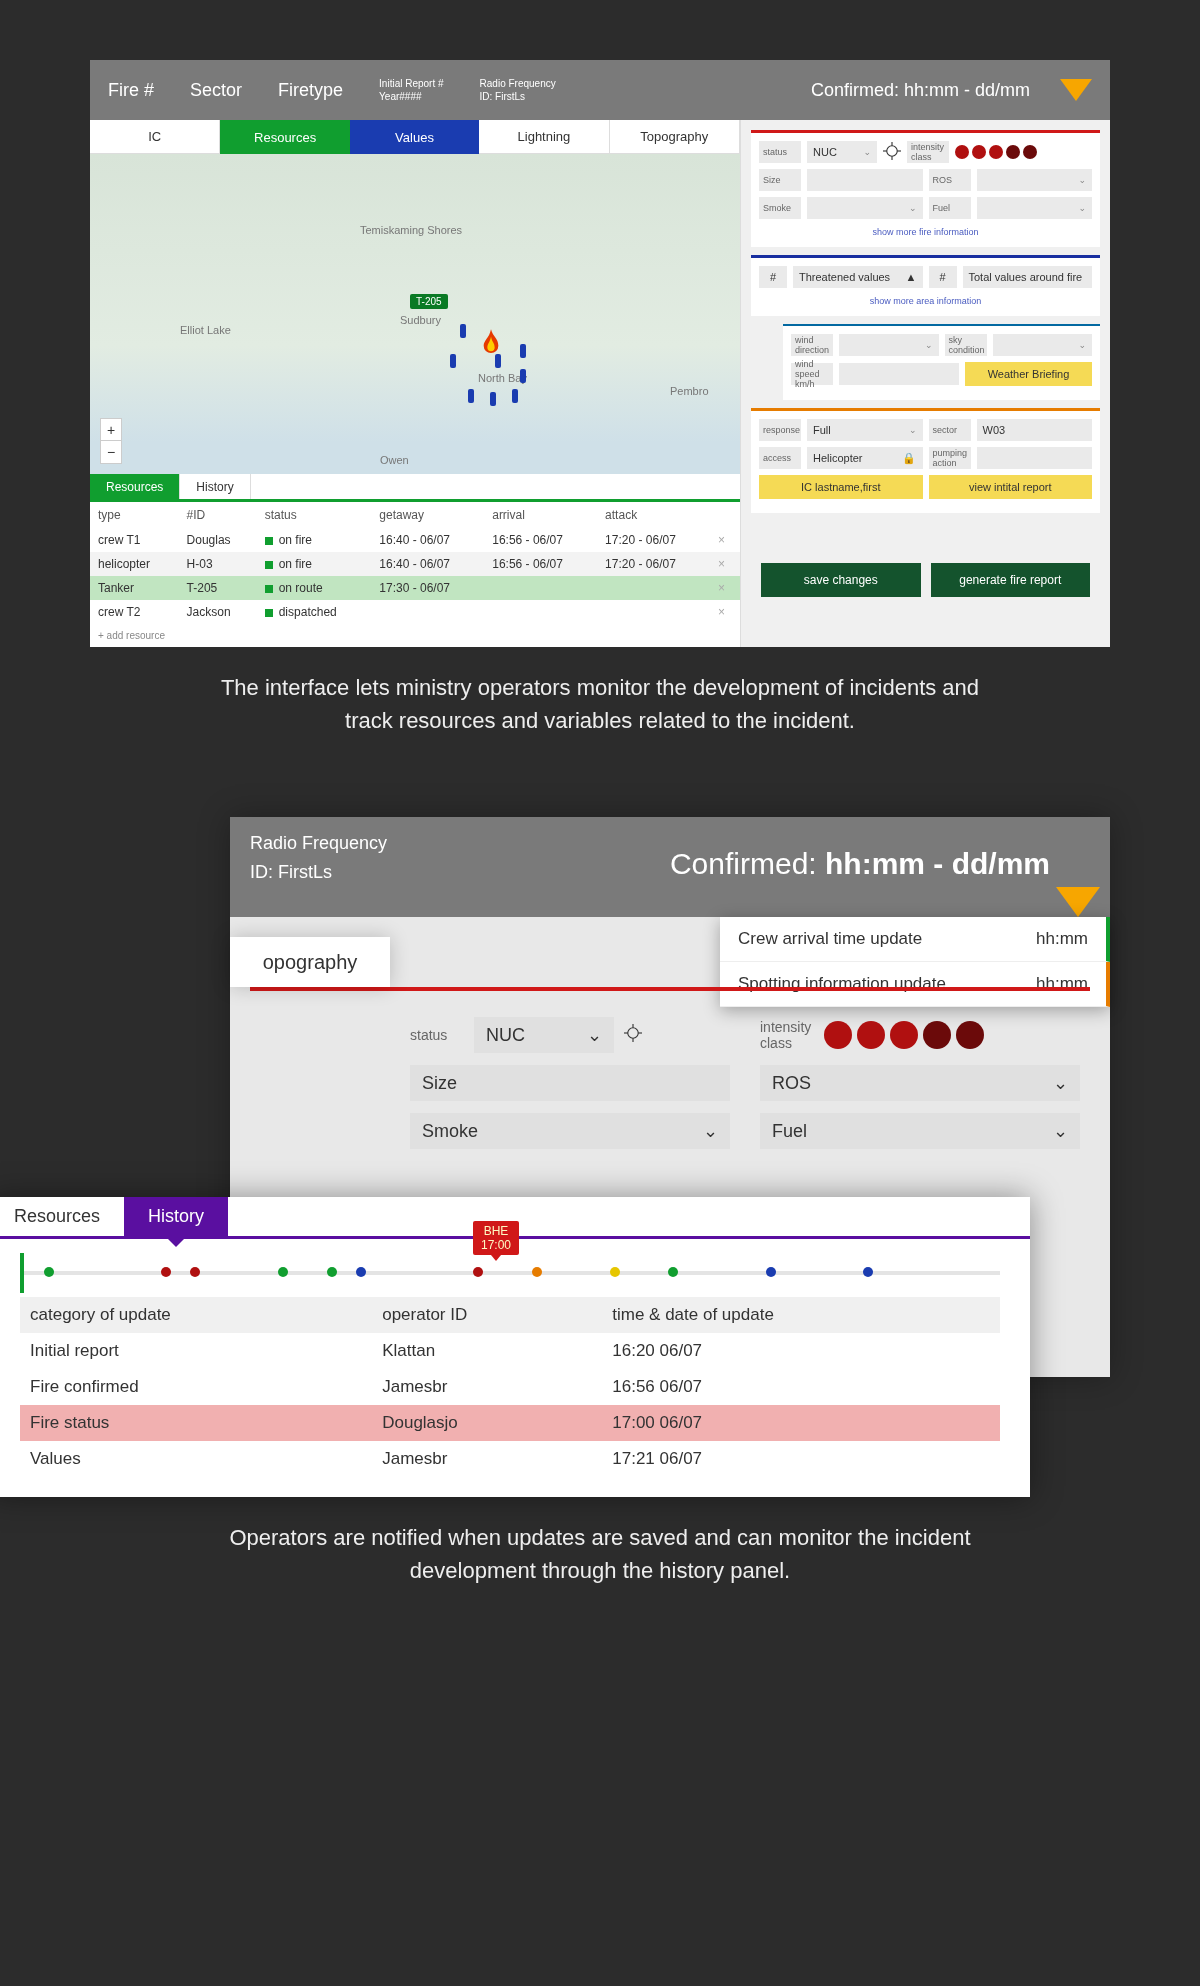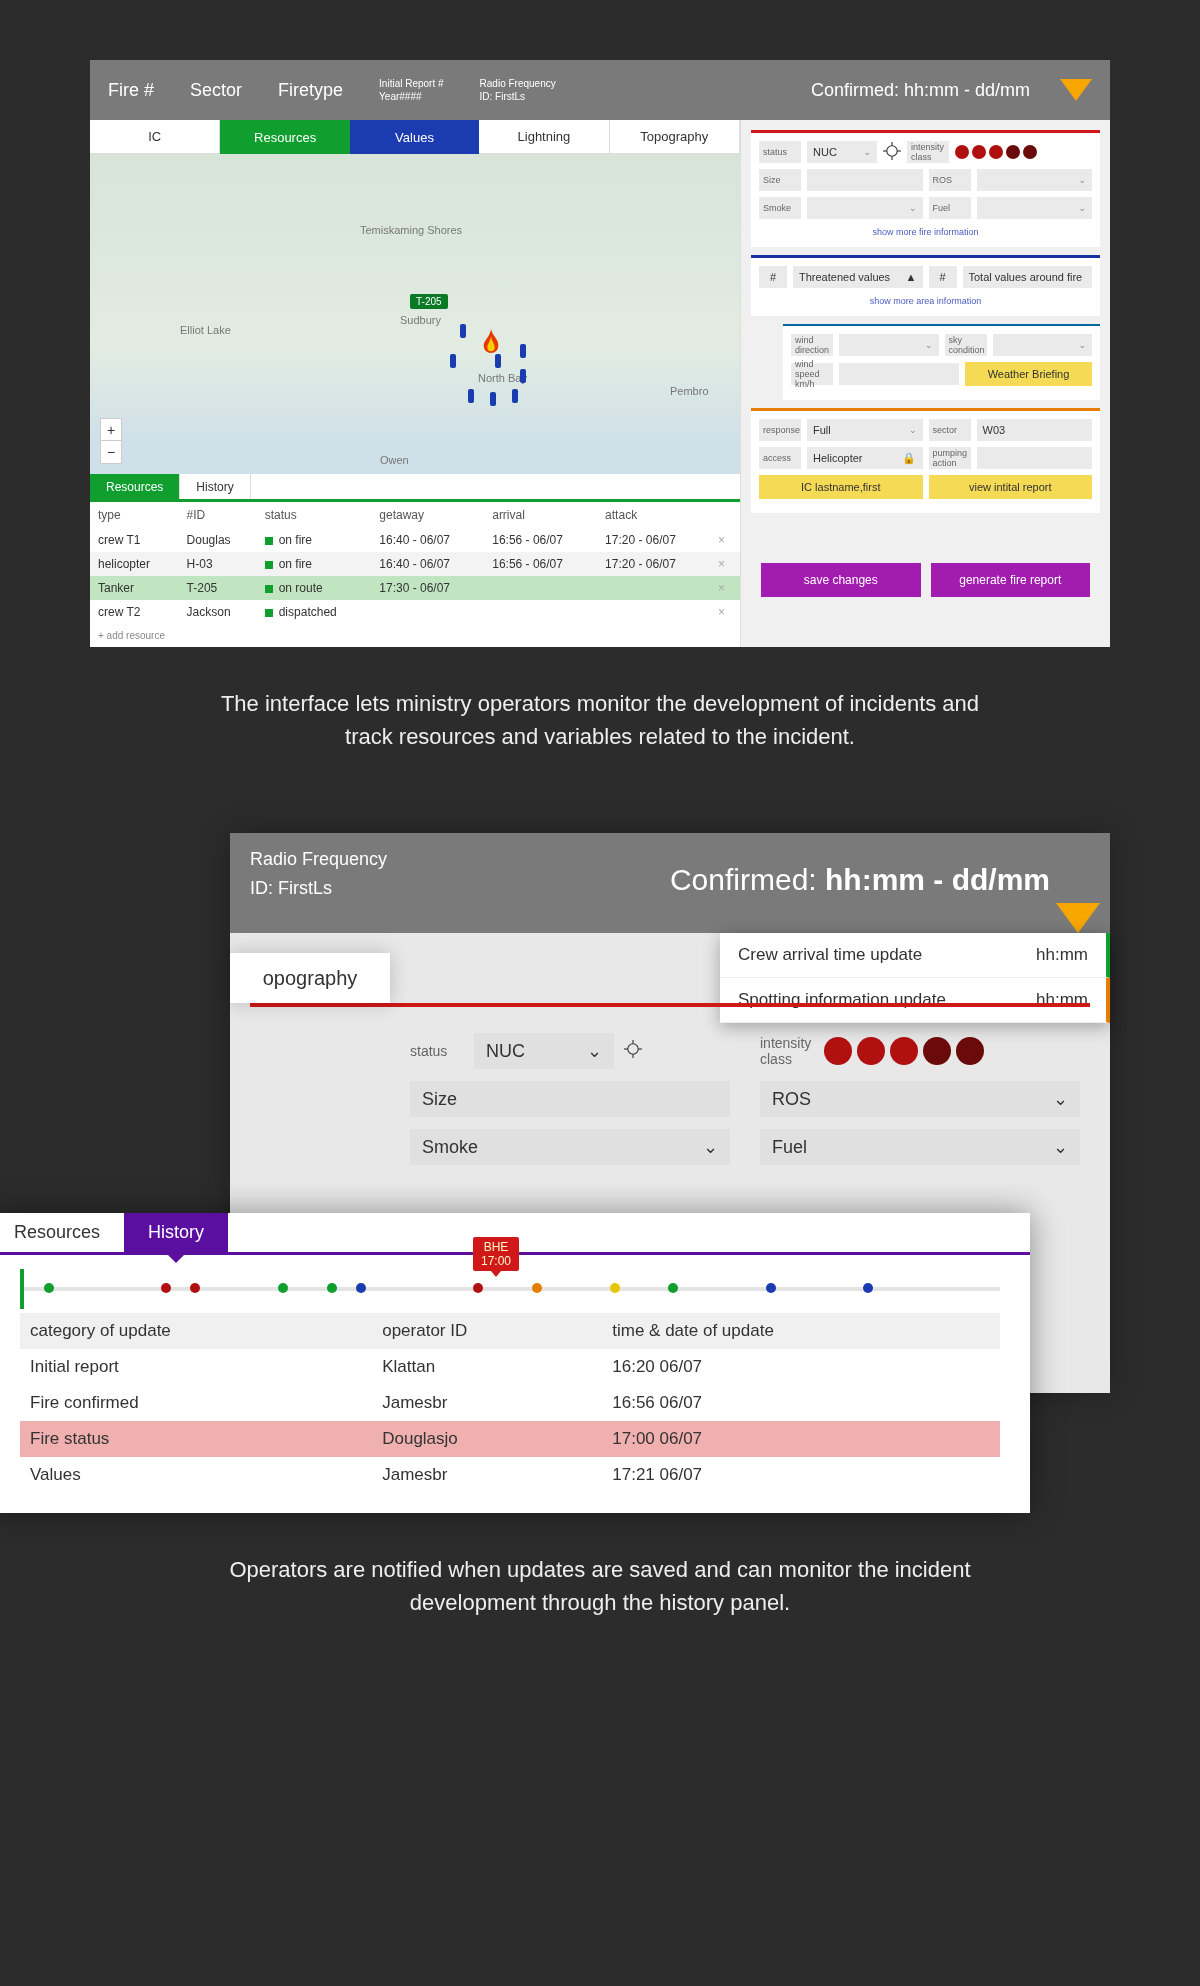--- a/index.html
+++ b/index.html
@@ -1,18 +1,18 @@
 <!DOCTYPE html>
 <html><head>
 <meta charset="utf-8">
 <style>
   * { box-sizing: border-box; margin: 0; padding: 0; }
   body { background: #2c2c2c; font-family: 'Segoe UI', Arial, sans-serif; color: #333; width:1200px; }
   .page { padding: 60px 56px; }
-  .caption { color:#eee; text-align:center; font-size:22px; line-height:1.5; margin:40px auto; max-width:800px; }
+  .caption { color:#eee; text-align:center; font-size:22px; line-height:1.5; margin:24px auto; max-width:800px; }
 
   
   .shot1 { background:#fff; width:1020px; margin:0 auto; position:relative; }
   .hdr { height:60px; background:#7a7a7a; display:flex; align-items:center; color:#fff; font-size:14px; }
   .hdr .hcell { padding:0 18px; height:100%; display:flex; flex-direction:column; justify-content:center; }
   .hdr .hcell.b { font-size:18px; font-weight:500; }
   .hdr .two { font-size:10px; line-height:1.3; }
   .hdr .confirmed { margin-left:auto; font-size:18px; font-weight:500; }
   .hdr .tri { width:0; height:0; border-left:16px solid transparent; border-right:16px solid transparent; border-top:22px solid #f7a600; margin:0 18px 0 12px; }
 
@@ -55,21 +55,21 @@
   .mod.orangetop{ border-top:3px solid #e67c00; }
   .row { display:flex; gap:6px; margin-bottom:6px; align-items:center; }
   .klabel { width:42px; font-size:9px; color:#666; background:#eaeaea; height:22px; display:flex; align-items:center; padding-left:4px; }
   .kval { background:#eaeaea; height:22px; flex:1; display:flex; align-items:center; padding:0 6px; justify-content:space-between; }
   .kval .chev { font-size:9px; color:#888; }
   .dots { display:flex; gap:3px; }
   .dots span { width:14px; height:14px; border-radius:50%; background:#b01010; }
   .dots span:nth-child(4),.dots span:nth-child(5){ background:#6b0a0a; }
   .more { text-align:center; font-size:9px; color:#4a5cc0; padding:2px 0; }
   .ybtn { background:#f5da55; height:24px; display:flex; align-items:center; justify-content:center; font-size:11px; }
-  .actbtn { flex:1; height:34px; background:#a21caf; color:#fff; display:flex; align-items:center; justify-content:center; font-size:12px; }
+  .actbtn { flex:1; height:34px; background:#14532d; color:#fff; display:flex; align-items:center; justify-content:center; font-size:12px; }
   .actions { display:flex; gap:10px; padding:0 10px 10px; margin-top:50px; }
 
   
   .shot2wrap { position:relative; width:1020px; margin:80px auto 0; height:680px; }
   .shot2bg { position:absolute; right:0; top:0; width:880px; height:560px; background:#e8e8e8; box-shadow:0 0 30px rgba(0,0,0,.3); }
   .hdr2 { height:100px; background:#7a7a7a; display:flex; color:#fff; padding:12px 20px; position:relative; }
   .hdr2 .left2 { font-size:18px; line-height:1.6; }
   .hdr2 .conf2 { position:absolute; right:60px; top:30px; font-size:30px; }
   .hdr2 .tri2 { position:absolute; right:10px; top:70px; width:0; height:0; border-left:22px solid transparent; border-right:22px solid transparent; border-top:30px solid #f7a600; }
   .notif { position:absolute; right:0; top:100px; width:390px; background:#fff; box-shadow:0 4px 16px rgba(0,0,0,.3); font-size:17px; }

